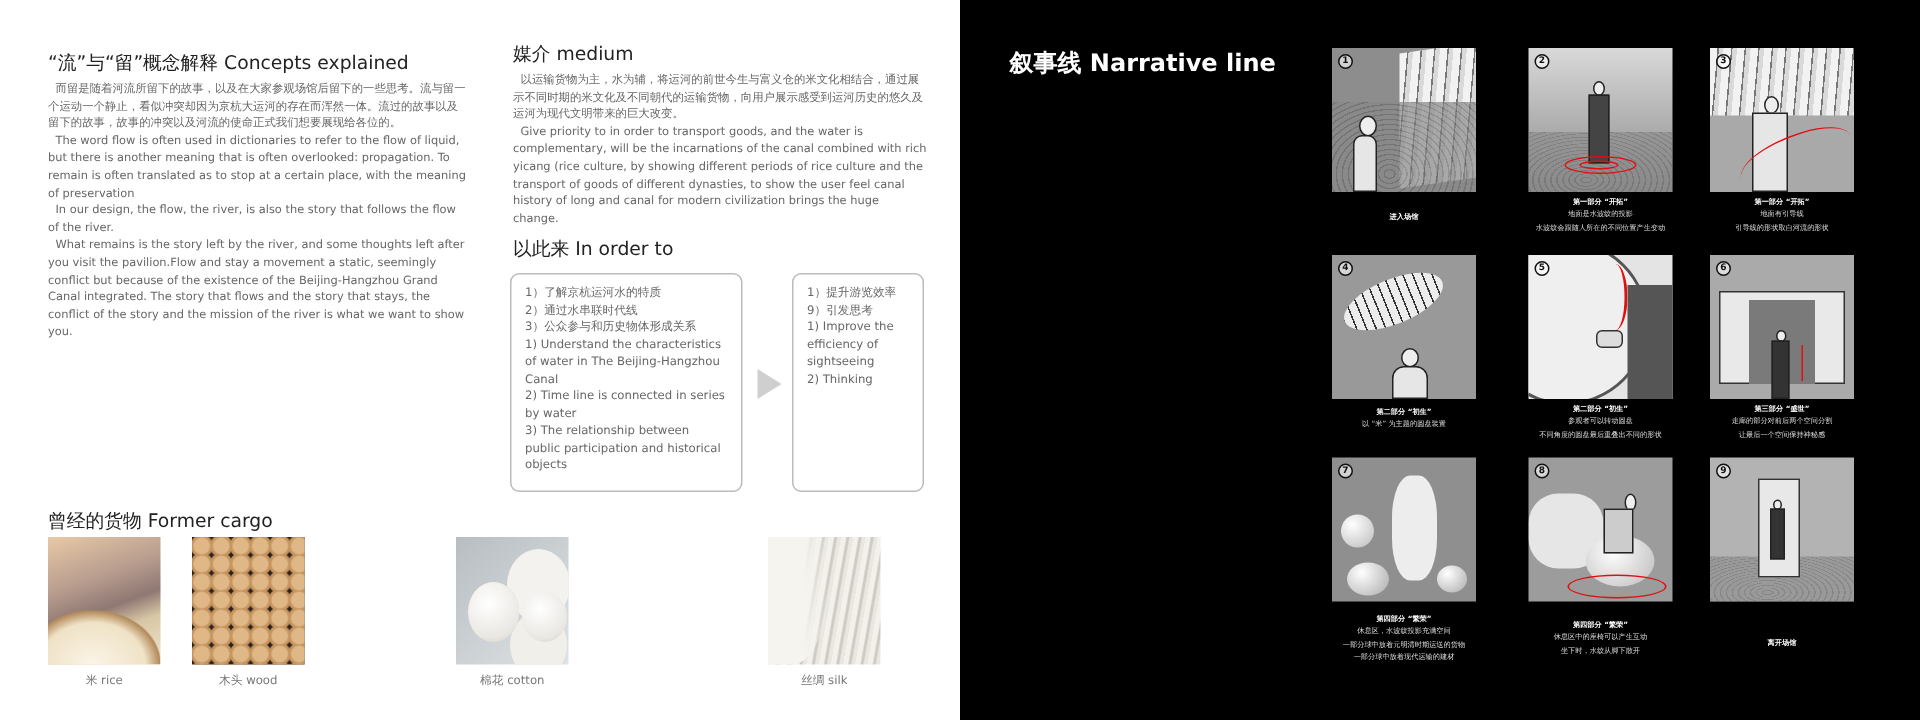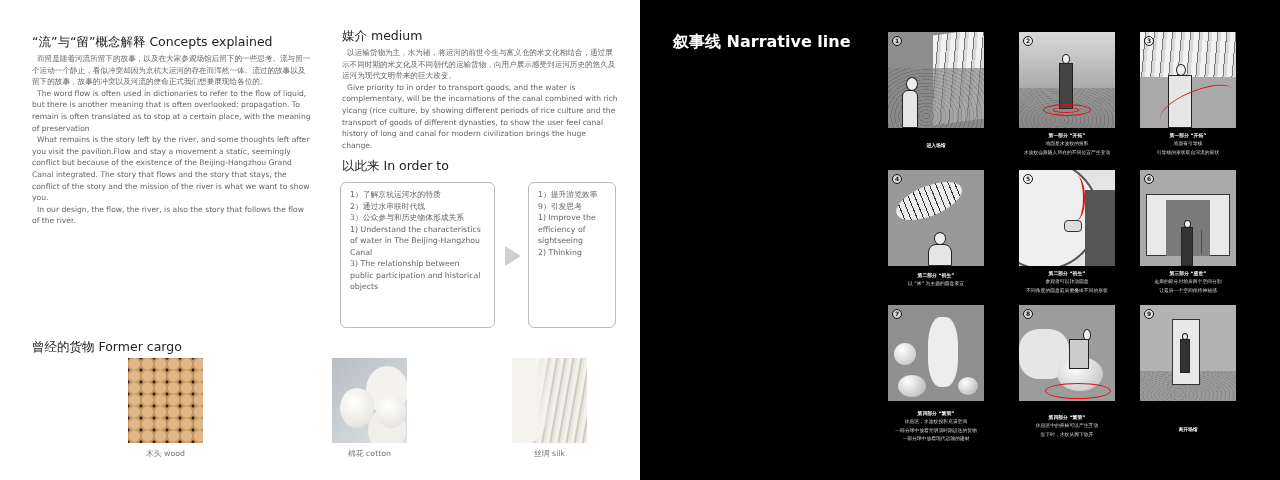--- a/index.html
+++ b/index.html
@@ -64,57 +64,62 @@
 </head>
 <body>
 
 <div class="left">
 
   <section id="concepts">
     <h2 class="h2">“流”与“留”概念解释 Concepts explained</h2>
     <div class="para">
       <p>而留是随着河流所留下的故事，以及在大家参观场馆后留下的一些思考。流与留一个运动一个静止，看似冲突却因为京杭大运河的存在而浑然一体。流过的故事以及留下的故事，故事的冲突以及河流的使命正式我们想要展现给各位的。</p>
       <p>The word flow is often used in dictionaries to refer to the flow of liquid, but there is another meaning that is often overlooked: propagation. To remain is often translated as to stop at a certain place, with the meaning of preservation</p>
+      <p>In our design, the flow, the river, is also the story that follows the flow of the river.</p>
       <p>What remains is the story left by the river, and some thoughts left after you visit the pavilion.Flow and stay a movement a static, seemingly conflict but because of the existence of the Beijing-Hangzhou Grand Canal integrated. The story that flows and the story that stays, the conflict of the story and the mission of the river is what we want to show you.</p>
-      <p>In our design, the flow, the river, is also the story that follows the flow of the river.</p>
     </div>
   </section>
 
   <section id="medium">
     <h2 class="h2">媒介 medium</h2>
     <div class="para">
       <p>以运输货物为主，水为辅，将运河的前世今生与富义仓的米文化相结合，通过展示不同时期的米文化及不同朝代的运输货物，向用户展示感受到运河历史的悠久及运河为现代文明带来的巨大改变。</p>
       <p>Give priority to in order to transport goods, and the water is complementary, will be the incarnations of the canal combined with rich yicang (rice culture, by showing different periods of rice culture and the transport of goods of different dynasties, to show the user feel canal history of long and canal for modern civilization brings the huge change.</p>
     </div>
   </section>
 
   <h2 id="order-title" class="h2">以此来 In order to</h2>
 
   <div id="box-left" class="box">
     <div>1）了解京杭运河水的特质</div>
     <div>2）通过水串联时代线</div>
     <div>3）公众参与和历史物体形成关系</div>
     <div>1) Understand the characteristics of water in The Beijing-Hangzhou Canal</div>
+    <div>2) Time line is connected in series by water</div>
     <div>3) The relationship between public participation and historical objects</div>
   </div>
   <div class="arrow"></div>
   <div id="box-right" class="box">
     <div>1）提升游览效率</div>
     <div>9）引发思考</div>
     <div>1) Improve the efficiency of sightseeing</div>
     <div>2) Thinking</div>
   </div>
 
   <h2 id="cargo-title" class="h2">曾经的货物 Former cargo</h2>
 
+  <div class="cargo" style="left:32px">
+    <div class="img img-rice"></div>
+    <div class="lbl">米 rice</div>
+  </div>
   <div class="cargo" style="left:128px">
     <div class="img img-wood"></div>
     <div class="lbl">木头 wood</div>
   </div>
-  <div class="cargo" style="left:332px">
+  <div class="cargo" style="left:304px">
     <div class="img img-cotton"></div>
     <div class="lbl">棉花 cotton</div>
   </div>
   <div class="cargo" style="left:512px">
     <div class="img img-silk"></div>
     <div class="lbl">丝绸 silk</div>
   </div>
 </div>
 
 <div class="right"></div>

